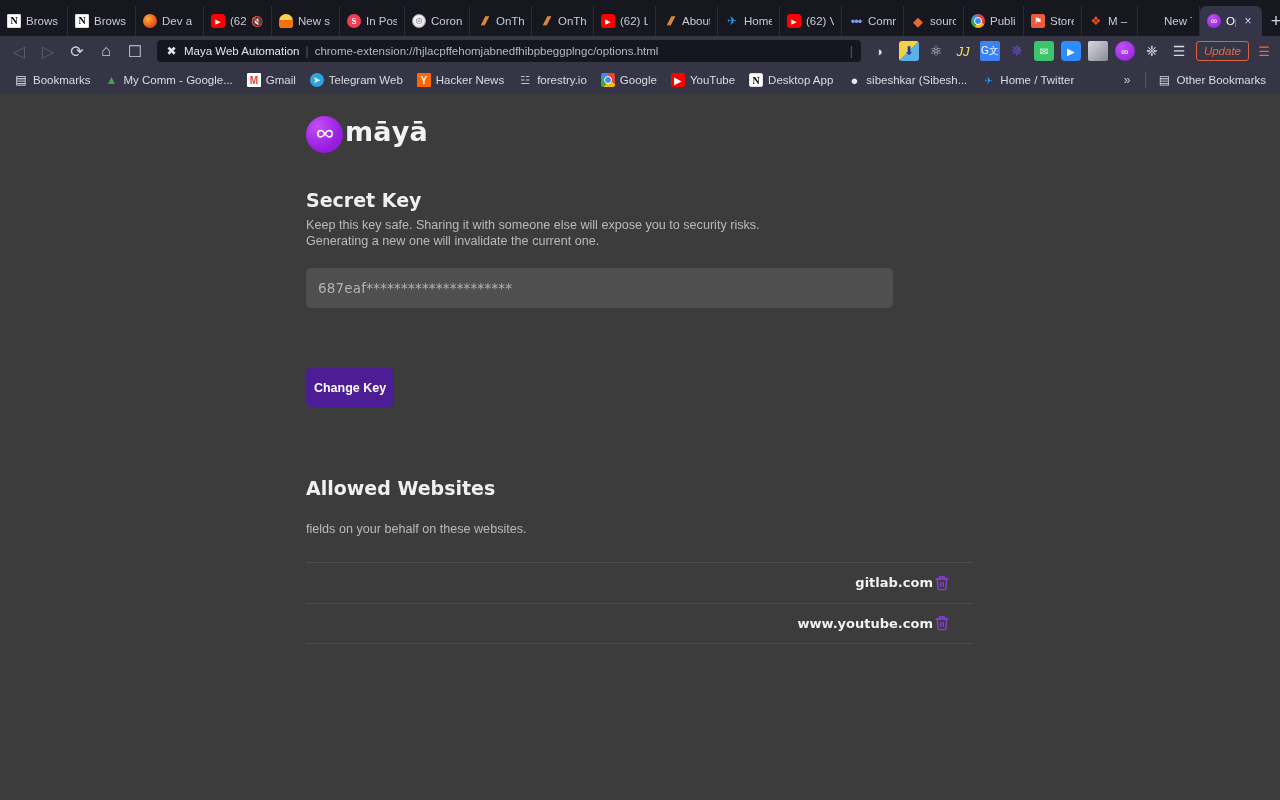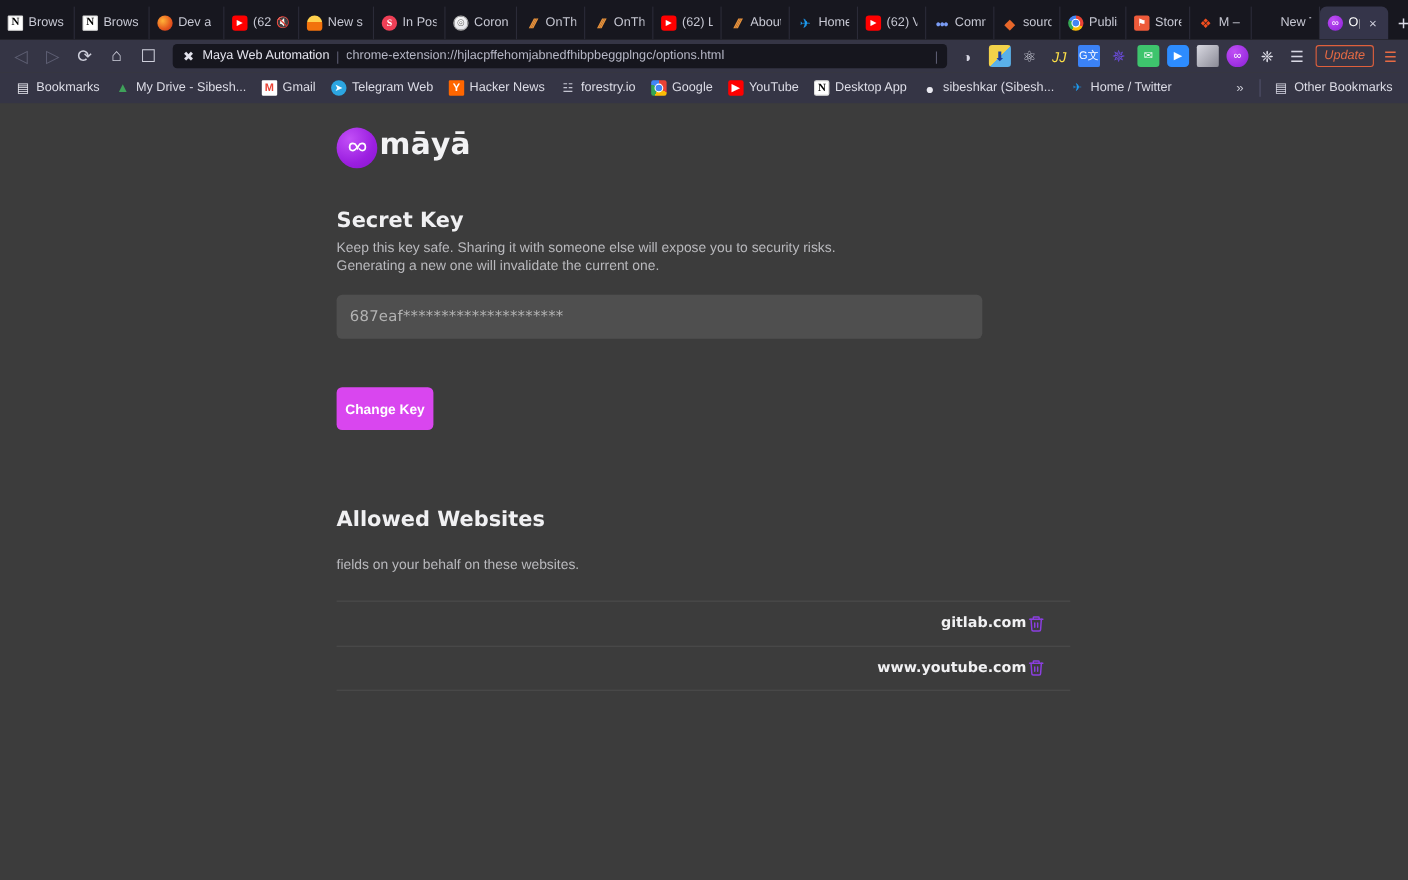--- a/index.html
+++ b/index.html
@@ -167,21 +167,21 @@
   }
 
   .key-field {
     margin-top:19px; width:587px; height:40px; background:#4f4f4f;
     border-radius:5px; display:flex; align-items:center; padding:0 12px;
     color:#b3b3b3; font-size:13.5px; letter-spacing:0.2px;
     font-family:"DejaVu Sans", sans-serif;
   }
 
   .change-key-btn {
-    margin-top:44px; width:88px; height:39px; background:#d946ef;
+    margin-top:60px; width:88px; height:39px; background:#4c1d95;
     border:none; border-radius:5px; color:#ffffff; font-size:12.5px;
     font-weight:bold; display:flex; align-items:center; justify-content:center;
     font-family:"Liberation Sans", sans-serif;
   }
 
   .sites-section { margin-top:70px; }
   .sites-list { margin-top:24px; width:667px; }
   .site-row {
     height:41px; display:flex; align-items:center; justify-content:flex-end;
     border-top:1px solid #4c4c4c; padding:0 22px 0 8px;
@@ -323,21 +323,21 @@
   </div>
 
   <div class="bookmarksbar">
     <div id="bm-container" style="display:flex;align-items:center;gap:2px;">
         <div class="bm">
           <span class="bm-ico bi-book">▤</span>
           <span>Bookmarks</span>
         </div>
         <div class="bm">
           <span class="bm-ico bi-drive">▲</span>
-          <span>My Drive - Sibesh...</span>
+          <span>My Comm - Google...</span>
         </div>
         <div class="bm">
           <span class="bm-ico bi-gmail">M</span>
           <span>Gmail</span>
         </div>
         <div class="bm">
           <span class="bm-ico bi-telegram">➤</span>
           <span>Telegram Web</span>
         </div>
         <div class="bm">

